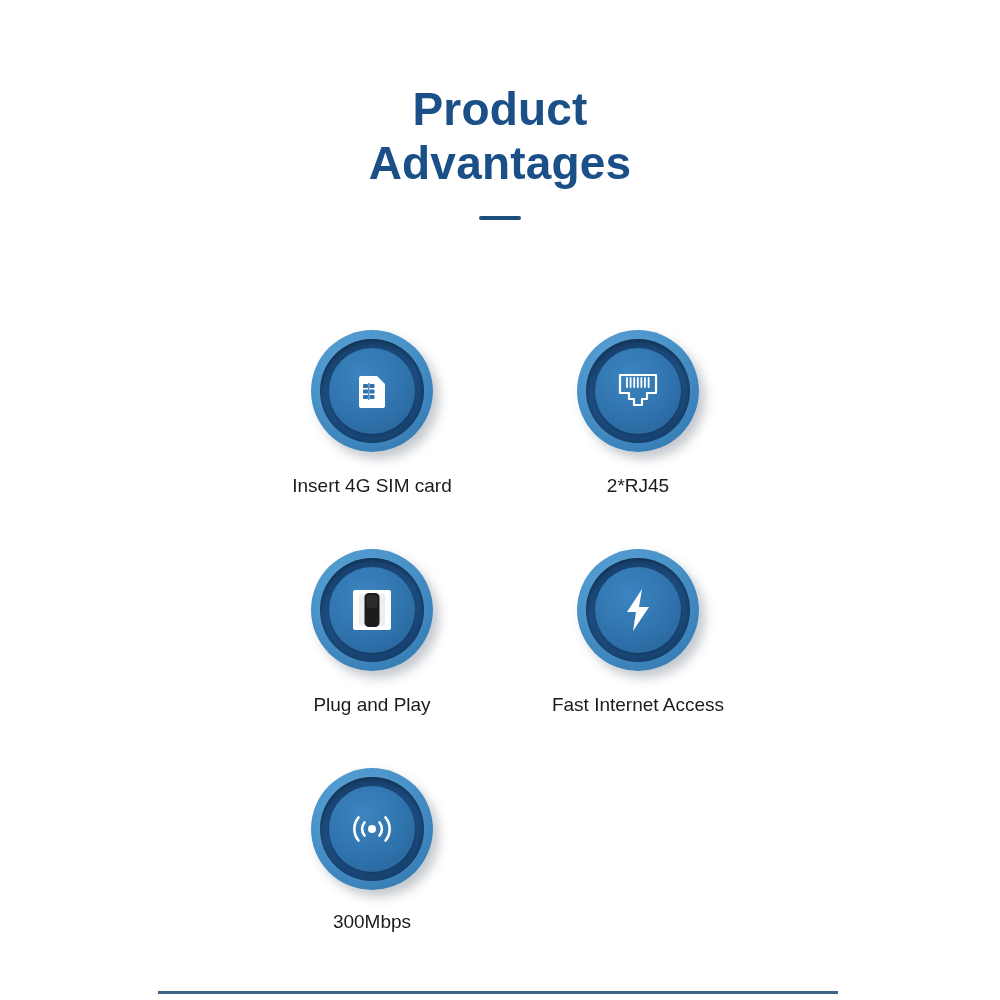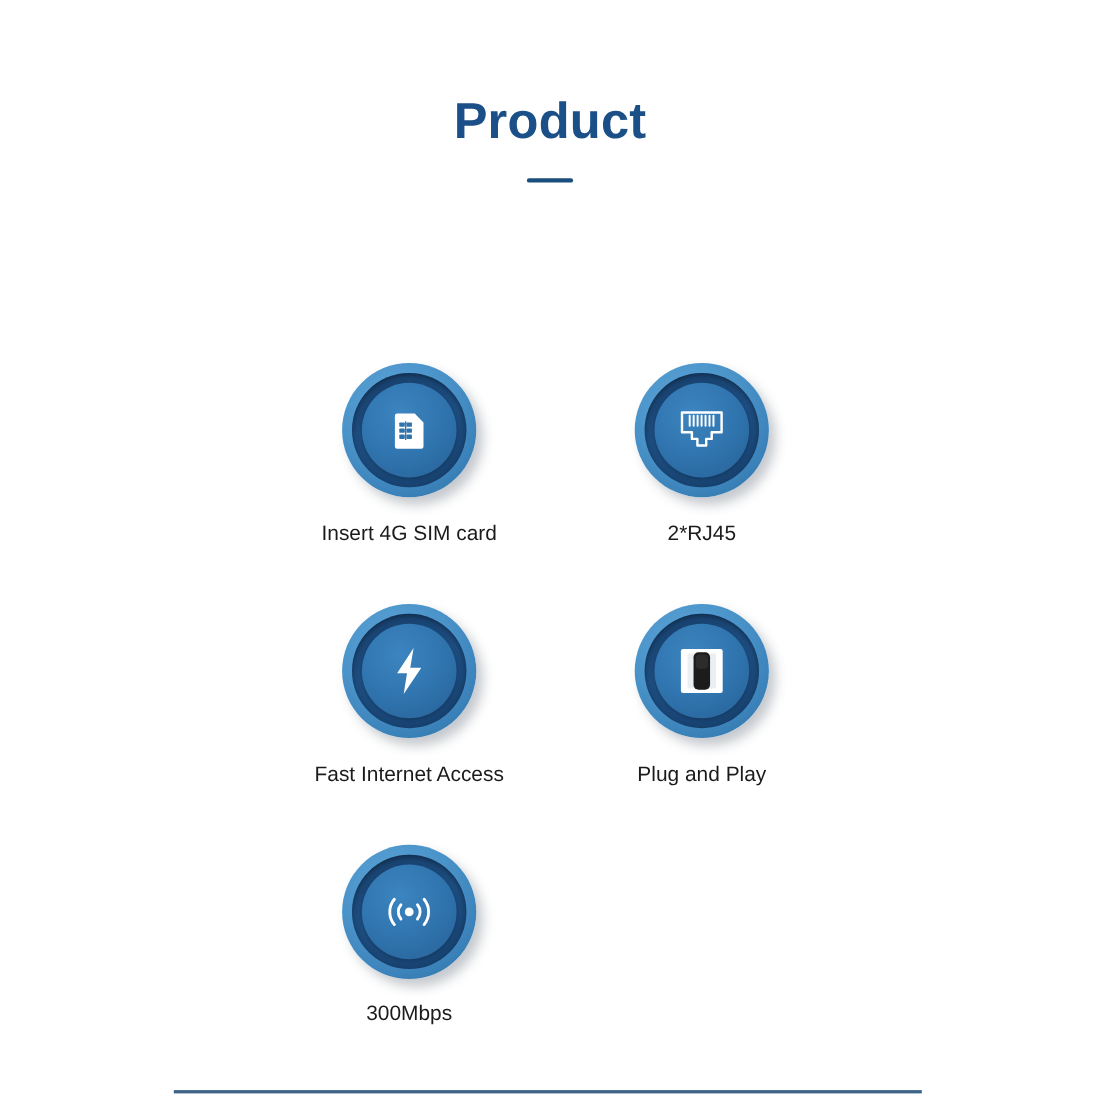--- a/index.html
+++ b/index.html
@@ -125,20 +125,21 @@
     background: #3d6389;
   }
 </style>
 </head>
 <body>
 
 <div class="page">
 
   <div class="heading-block">
     <span class="heading-line">Product</span>
+    <span class="heading-line">Advantages</span>
     <div class="heading-rule"></div>
   </div>
 
   <div class="grid">
 
     <div class="cell col-left r1">
       <div class="badge">
         <div class="badge-inner">
           <span>
             <svg width="40" height="40" viewBox="0 0 40 40" aria-hidden="true">
@@ -174,47 +175,47 @@
                 <line x1="28" y1="6" x2="28" y2="15"></line>
                 <line x1="31.6" y1="6" x2="31.6" y2="15"></line>
               </g>
             </svg>
           </span>
         </div>
       </div>
       <div class="cell-label">2*RJ45</div>
     </div>
 
-    <div class="cell col-left r2">
-      <div class="badge">
-        <div class="badge-inner">
-          <span>
-            <svg width="34" height="46" viewBox="0 0 34 46" aria-hidden="true">
-              <path d="M21 2 L6 25 H15 L12 44 L28 20 H18 Z" fill="#ffffff"></path>
-            </svg>
-          </span>
-        </div>
-      </div>
-      <div class="cell-label">Fast Internet Access</div>
-    </div>
-
     <div class="cell col-right r2">
       <div class="badge">
         <div class="badge-inner">
           <span>
             <svg width="42" height="44" viewBox="0 0 42 44" aria-hidden="true">
               <rect x="2" y="2" width="38" height="40" rx="2" fill="#ffffff"></rect>
               <rect x="8" y="6" width="26" height="32" rx="1.5" fill="#eceff1"></rect>
               <rect x="13.5" y="5" width="15" height="34" rx="4.5" fill="#1c1c1c"></rect>
               <rect x="15.5" y="7" width="11" height="13" rx="3.5" fill="#3a3a3a" opacity="0.55"></rect>
             </svg>
           </span>
         </div>
       </div>
       <div class="cell-label">Plug and Play</div>
+    </div>
+
+    <div class="cell col-left r2">
+      <div class="badge">
+        <div class="badge-inner">
+          <span>
+            <svg width="34" height="46" viewBox="0 0 34 46" aria-hidden="true">
+              <path d="M21 2 L6 25 H15 L12 44 L28 20 H18 Z" fill="#ffffff"></path>
+            </svg>
+          </span>
+        </div>
+      </div>
+      <div class="cell-label">Fast Internet Access</div>
     </div>
 
     <div class="cell col-left r3">
       <div class="badge">
         <div class="badge-inner">
           <span>
             <svg width="48" height="40" viewBox="0 0 48 40" aria-hidden="true">
               <circle cx="24" cy="20" r="4" fill="#ffffff"></circle>
               <g fill="none" stroke="#ffffff" stroke-width="2.6" stroke-linecap="round">
                 <path d="M16.5 13.5 a10 10 0 0 0 0 13"></path>

